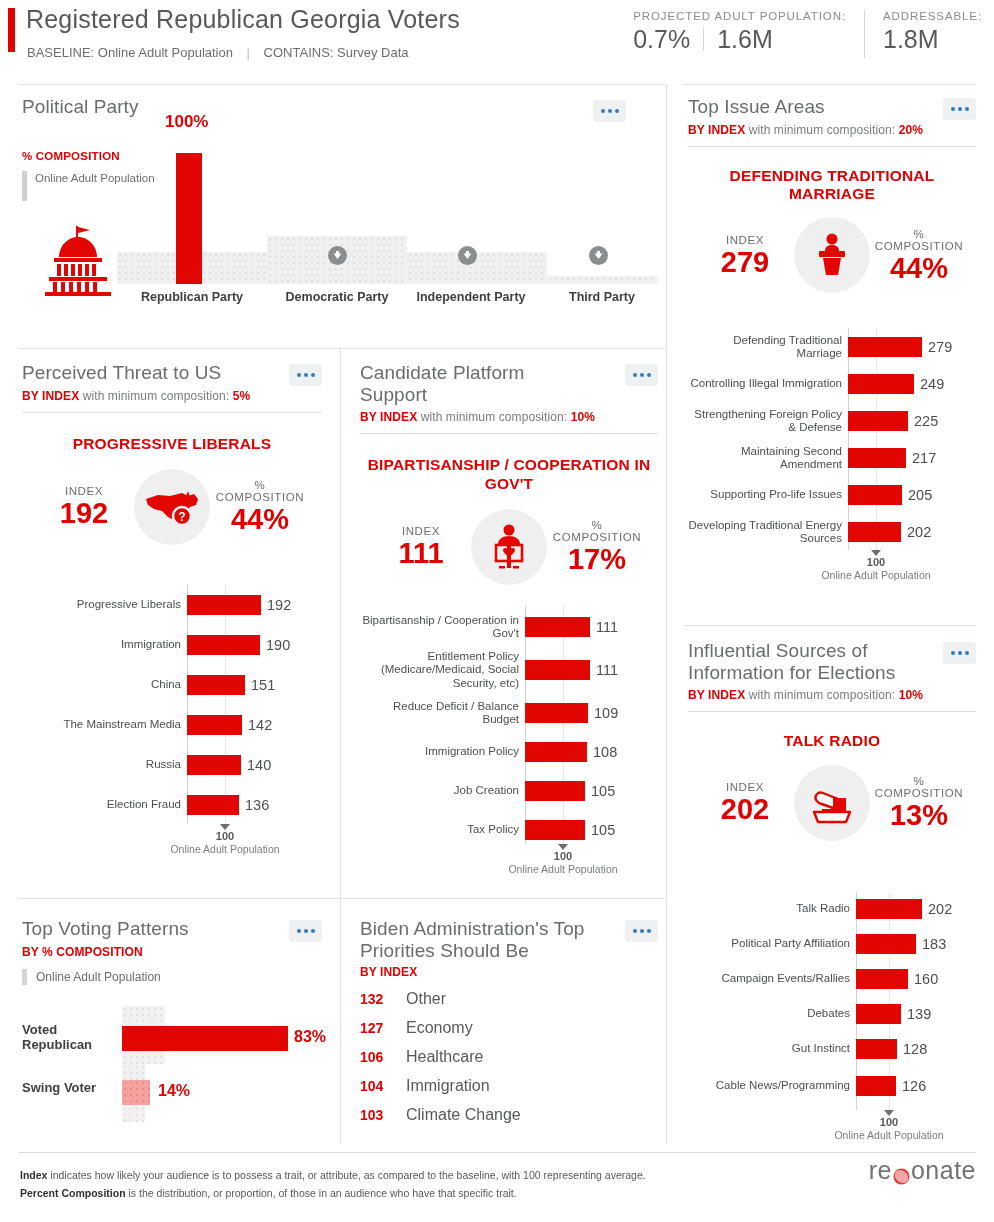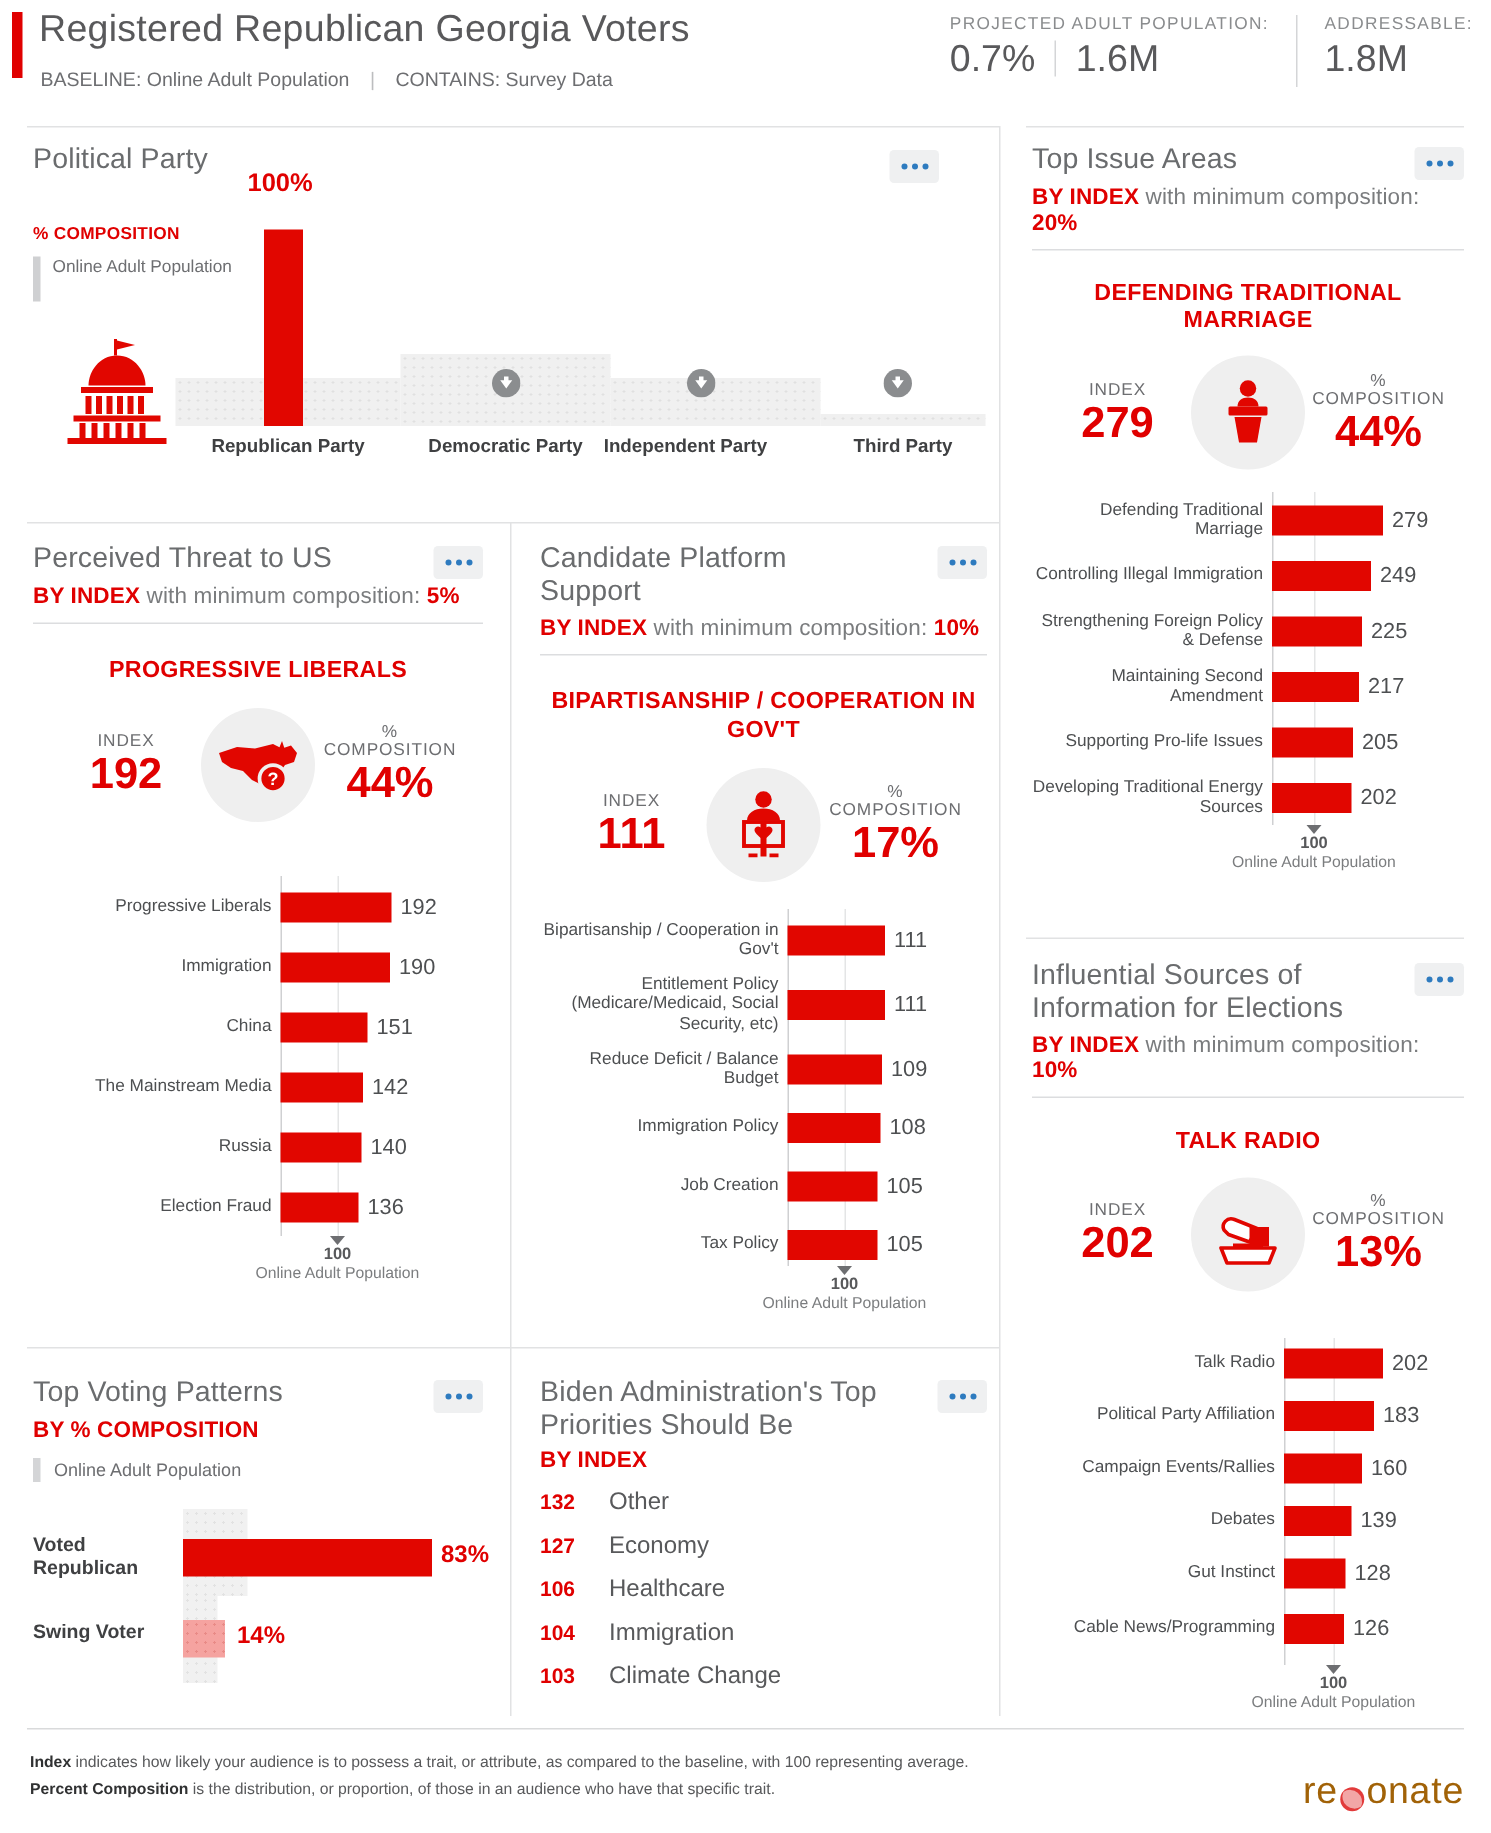--- a/index.html
+++ b/index.html
@@ -46,21 +46,21 @@
 
   
   .panel { position: absolute; }
   .vdiv { position: absolute; width: 1px; background: #e1e2e3; }
   .hdiv { position: absolute; height: 1px; background: #e1e2e3; }
 
   .p-title {
     font-size: 19px; font-weight: 400; color: #6a6c6e; line-height: 1.14;
     letter-spacing: .1px;
   }
-  .p-sub { font-size: 15px; color: #7a7c7e; margin-top: 5px; letter-spacing: .1px; }
+  .p-sub { font-size: 12px; color: #7a7c7e; margin-top: 5px; letter-spacing: .1px; }
   .p-sub b { color: #e00000; font-weight: 700; }
   .p-sub .red { color: #e00000; font-weight: 700; }
   .p-rule { height: 1px; background: #dcdddf; margin-top: 9px; }
 
   .dots-btn {
     position: absolute; width: 33px; height: 22px; border-radius: 3px;
     background: #eff0f1; display: flex; align-items: center; justify-content: center;
     gap: 3px; cursor: pointer;
   }
   .dots-btn i { width: 4px; height: 4px; border-radius: 50%; background: #2e7bbf; display:block; }
@@ -134,21 +134,21 @@
   
   .prio-row { display: flex; align-items: baseline; margin-top: 11px; }
   .prio-idx { font-size: 14px; font-weight: 700; color: #e00000; width: 46px; flex: 0 0 auto;}
   .prio-lbl { font-size: 16px; color: #58595b; }
 
   
   .footer { position: absolute; left: 0; top: 1152px; width: 994px; height: 70px; }
   .foot-rule { position: absolute; left: 18px; top: 0px; width: 958px; height: 1px; background: #d9dadb; }
   .foot-txt { position: absolute; left: 20px; top: 14px; font-size: 10.5px; color: #58595b; line-height: 1.75; }
   .foot-txt b { font-weight: 700; color: #303132; }
-  .logo { position: absolute; right: 18px; top: 28px; font-size: 25px; color: #a16207; letter-spacing: .5px; display:flex; align-items:center;}
+  .logo { position: absolute; right: 18px; top: 4px; font-size: 25px; color: #737373; letter-spacing: .5px; display:flex; align-items:center;}
 </style>
 </head>
 <body>
 
 <div class="page">
 
   <div class="header">
     <div class="hdr-accent"></div>
     <div class="hdr-title">Registered Republican Georgia Voters</div>
     <div class="hdr-sub">
@@ -245,21 +245,21 @@
       </div>
       <div class="dn-icon" style="left:472px; top:112px;">
         <svg width="19" height="19" viewBox="0 0 19 19">
             <circle cx="9.5" cy="9.5" r="9.5" fill="#8b8d8f"></circle>
             <path d="M5.5 7.5 L9.5 13 L13.5 7.5 L11 7.5 L11 5 L8 5 L8 7.5 Z" fill="#ffffff"></path>
           </svg>
       </div>
 
       <div class="vbar-xlabel" style="left:-5px;  top:156px; width:160px;">Republican Party</div>
       <div class="vbar-xlabel" style="left:140px; top:156px; width:160px;">Democratic Party</div>
-      <div class="vbar-xlabel" style="left:285px; top:156px; width:110px;text-align:center;">Independent Party</div>
+      <div class="vbar-xlabel" style="left:299px; top:156px; width:110px;text-align:center;">Independent Party</div>
       <div class="vbar-xlabel" style="left:425px; top:156px; width:120px;">Third Party</div>
     </div>
   </div>
 
   <div class="panel" style="left:688px; top:96px; width:288px; height:510px;">
     <div class="p-title">Top Issue Areas</div>
     <div class="dots-btn" style="right:0px; top:2px;">
       <i></i>
         <i></i>
         <i></i>

